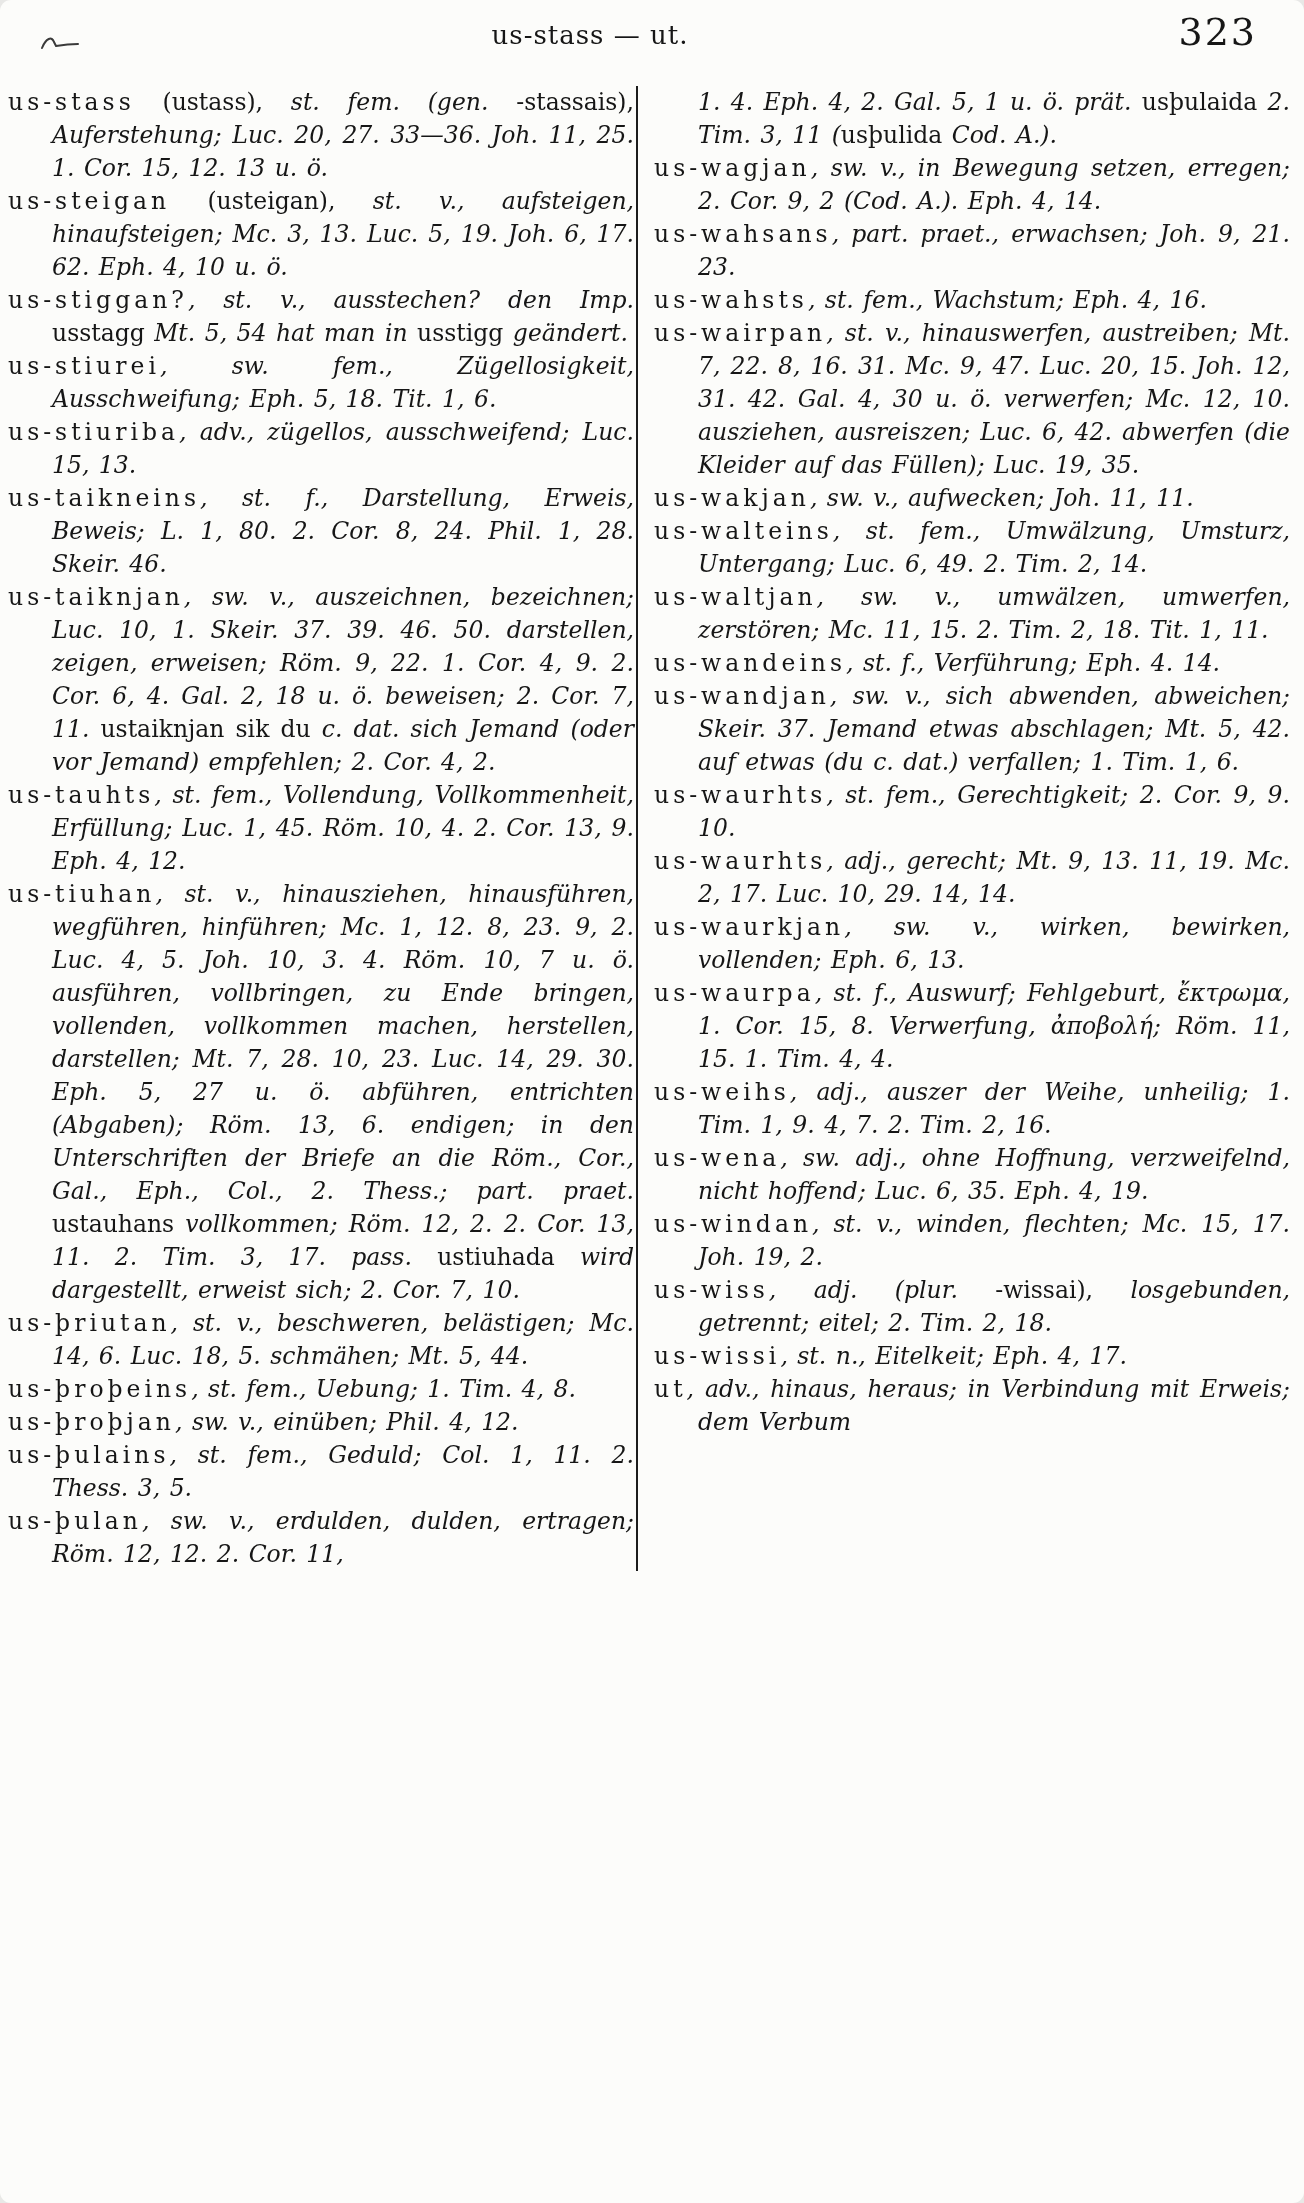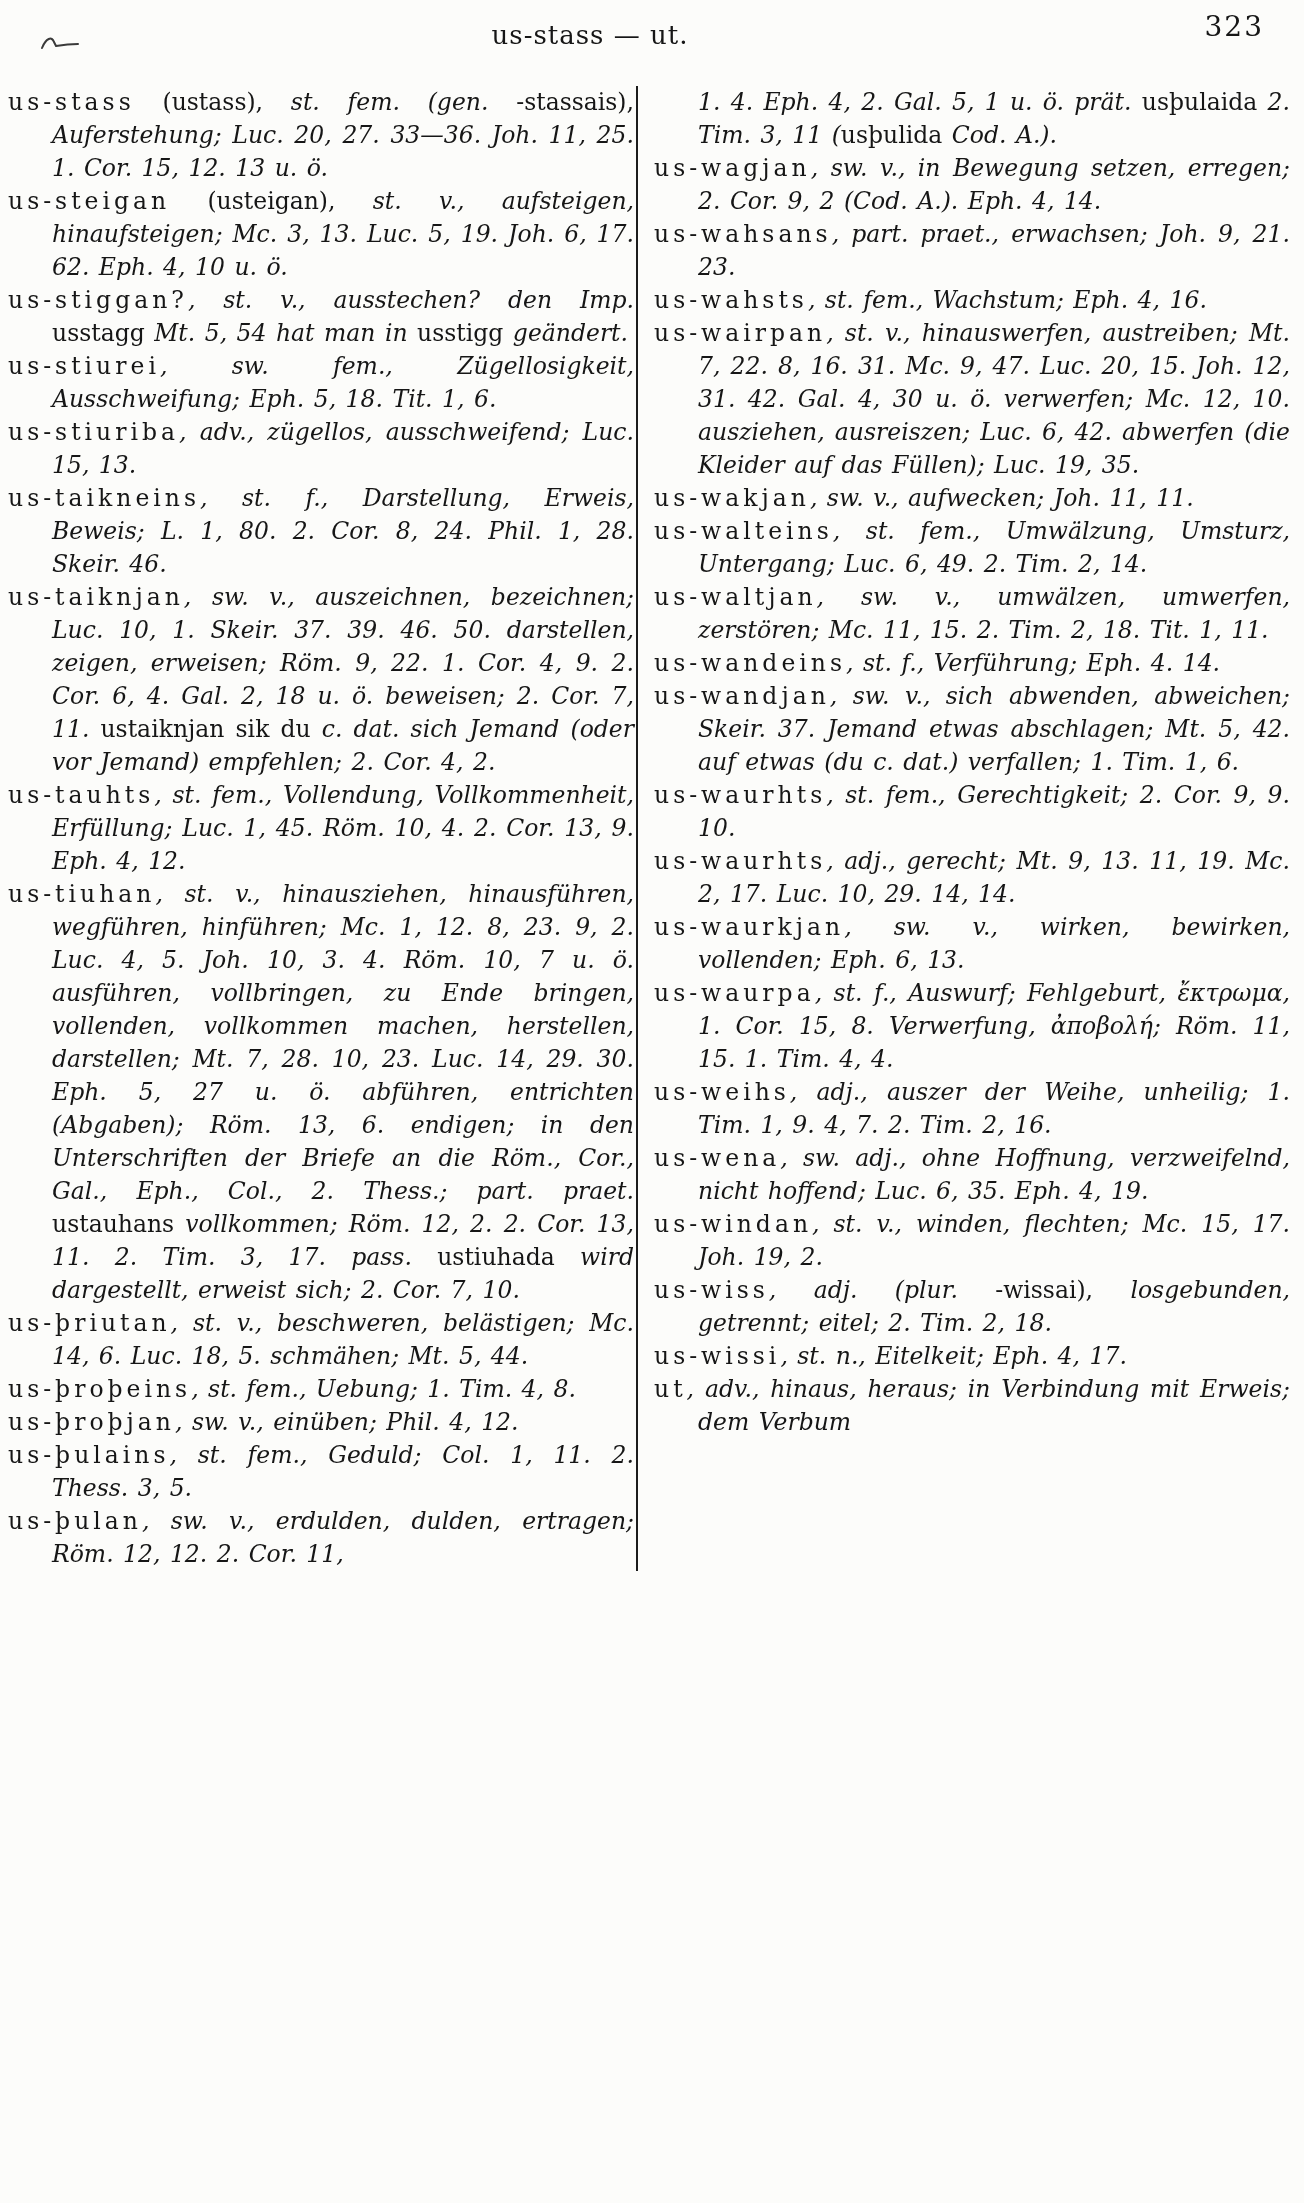--- a/index.html
+++ b/index.html
@@ -5,30 +5,31 @@
   html,body{margin:0;padding:0;}
   body{background:#e8e8e6;}
   .page{
     position:relative;
     width:1304px;height:2203px;
     background:#fcfcfa;
     color:#161616;
     font-family:"DejaVu Serif", serif;
     overflow:hidden;
     box-sizing:border-box;
+    border-radius:11px;
   }
   .running-header{
     position:absolute;top:20px;left:0;width:1180px;
     text-align:center;
     font-size:26px;letter-spacing:1px;
     font-style:normal;
   }
   .page-number{
-    position:absolute;top:10px;right:40px;
-    font-size:28px;letter-spacing:2px;
+    position:absolute;top:10px;right:47px;
+    font-size:38px;letter-spacing:2px;
   }
   .hand-mark{
     position:absolute;top:30px;left:36px;
   }
   .cols{
     position:absolute;top:86px;left:8px;right:8px;
     display:flex;align-items:stretch;
   }
   .col{width:626px;}
   .col-left{padding-right:2px;}

